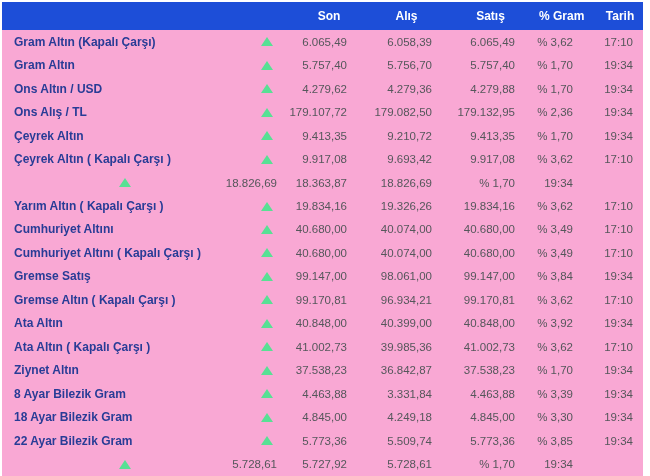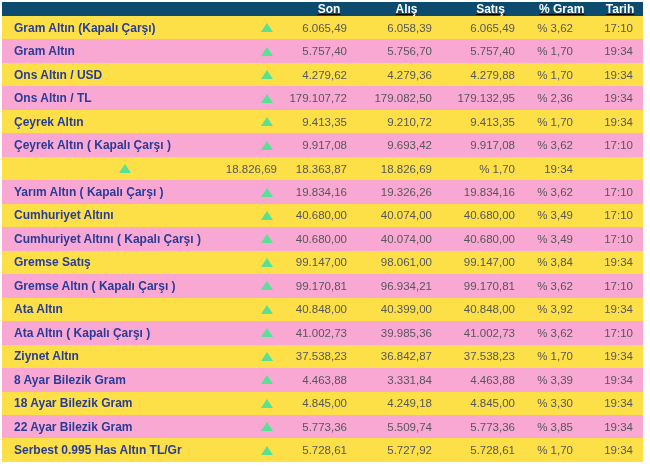--- a/index.html
+++ b/index.html
@@ -9,43 +9,42 @@
     font-family: "Liberation Sans", sans-serif;
     overflow: hidden;
   }
   .table-wrap {
     width: 641px;
     margin: 2px 0 0 2px;
   }
   .thead {
     display: grid;
     grid-template-columns: 245px 40px 70px 85px 83px 58px 60px;
-    height: 14px;
-    background: #0c4a6e;
+    height: 28px;
+    background: #1d4ed8;
     align-items: center;
-    text-decoration: underline;
   }
   .th {
     color: #ffffff;
     font-size: 12px;
     font-weight: bold;
     text-align: center;
     padding-left: 14px;
     white-space: nowrap;
   }
   .th.empty { padding: 0; }
   .row {
     display: grid;
     grid-template-columns: 245px 40px 70px 85px 83px 58px 60px;
     height: 23.47px;
     align-items: center;
     background: #f9a8d4;
     cursor: pointer;
   }
-  .row.alt { background: #fde047; }
+  .row.alt { background: #f9a8d4; }
   .cell { overflow: visible; white-space: nowrap; }
   .cell.name {
     padding-left: 12px;
     font-size: 12px;
     font-weight: bold;
     color: #283c96;
   }
   .cell.arrow {
     display: flex;
     justify-content: center;
@@ -109,21 +108,21 @@
       <span class="tri-up"></span>
     </div>
     <div class="cell num">4.279,62</div>
     <div class="cell num">4.279,36</div>
     <div class="cell num">4.279,88</div>
     <div class="cell num">% 1,70</div>
     <div class="cell num">19:34</div>
   </div>
 
   <div class="row">
-    <div class="cell name">Ons Altın / TL</div>
+    <div class="cell name">Ons Alış / TL</div>
     <div class="cell arrow">
       <span class="tri-up"></span>
     </div>
     <div class="cell num">179.107,72</div>
     <div class="cell num">179.082,50</div>
     <div class="cell num">179.132,95</div>
     <div class="cell num">% 2,36</div>
     <div class="cell num">19:34</div>
   </div>
 
@@ -288,21 +287,20 @@
       <span class="tri-up"></span>
     </div>
     <div class="cell num">5.773,36</div>
     <div class="cell num">5.509,74</div>
     <div class="cell num">5.773,36</div>
     <div class="cell num">% 3,85</div>
     <div class="cell num">19:34</div>
   </div>
 
   <div class="row alt">
-    <div class="cell name">Serbest 0.995 Has Altın TL/Gr</div>
     <div class="cell arrow">
       <span class="tri-up"></span>
     </div>
     <div class="cell num">5.728,61</div>
     <div class="cell num">5.727,92</div>
     <div class="cell num">5.728,61</div>
     <div class="cell num">% 1,70</div>
     <div class="cell num">19:34</div>
   </div>
 </div>

